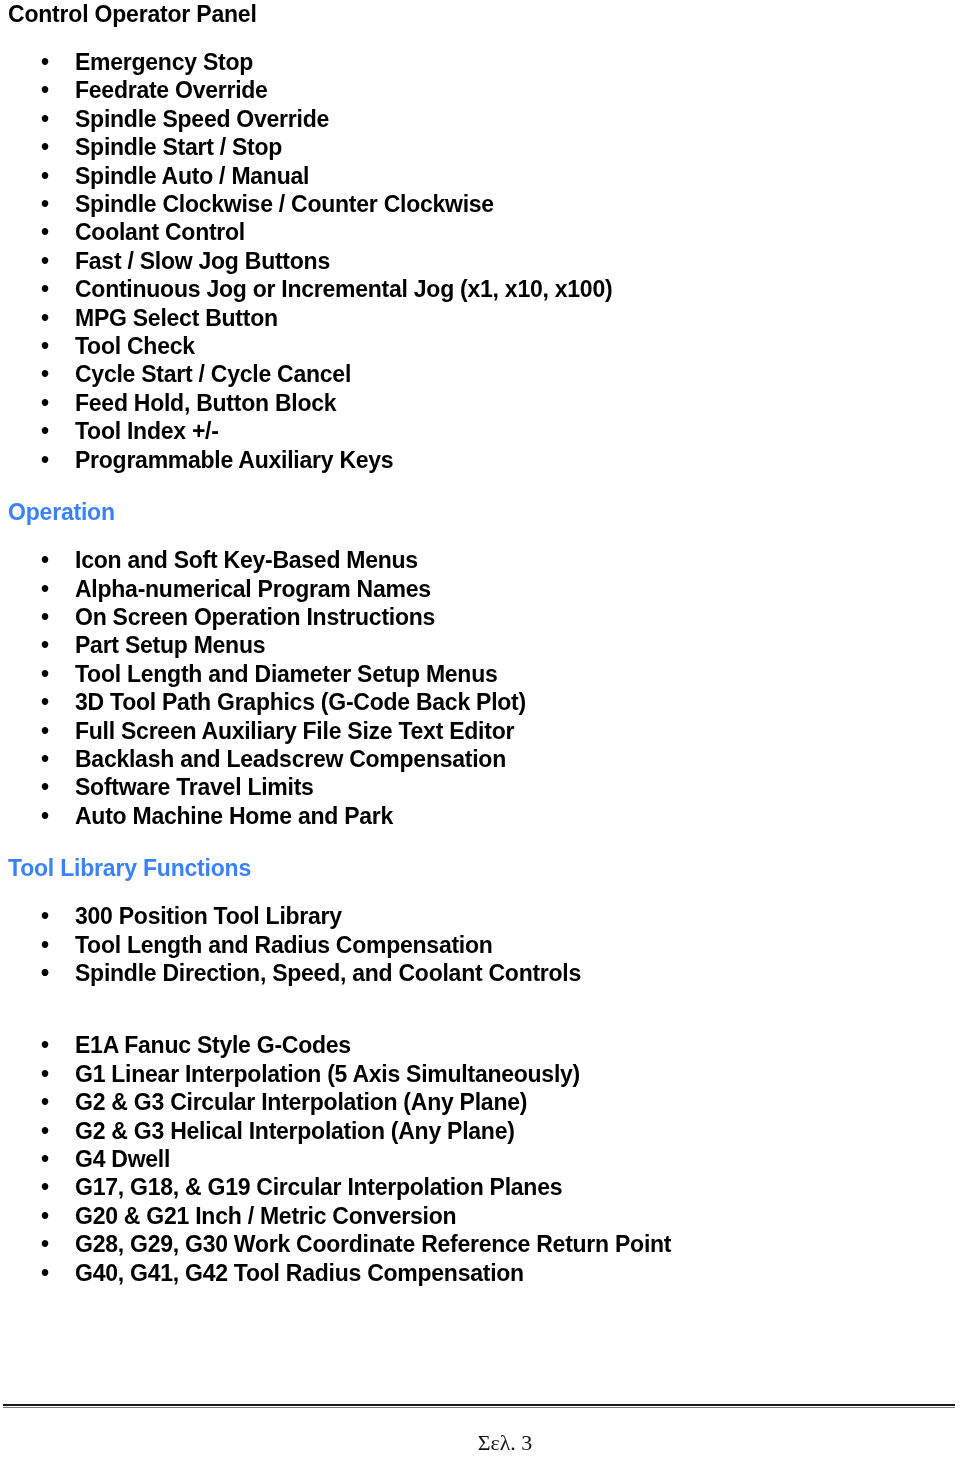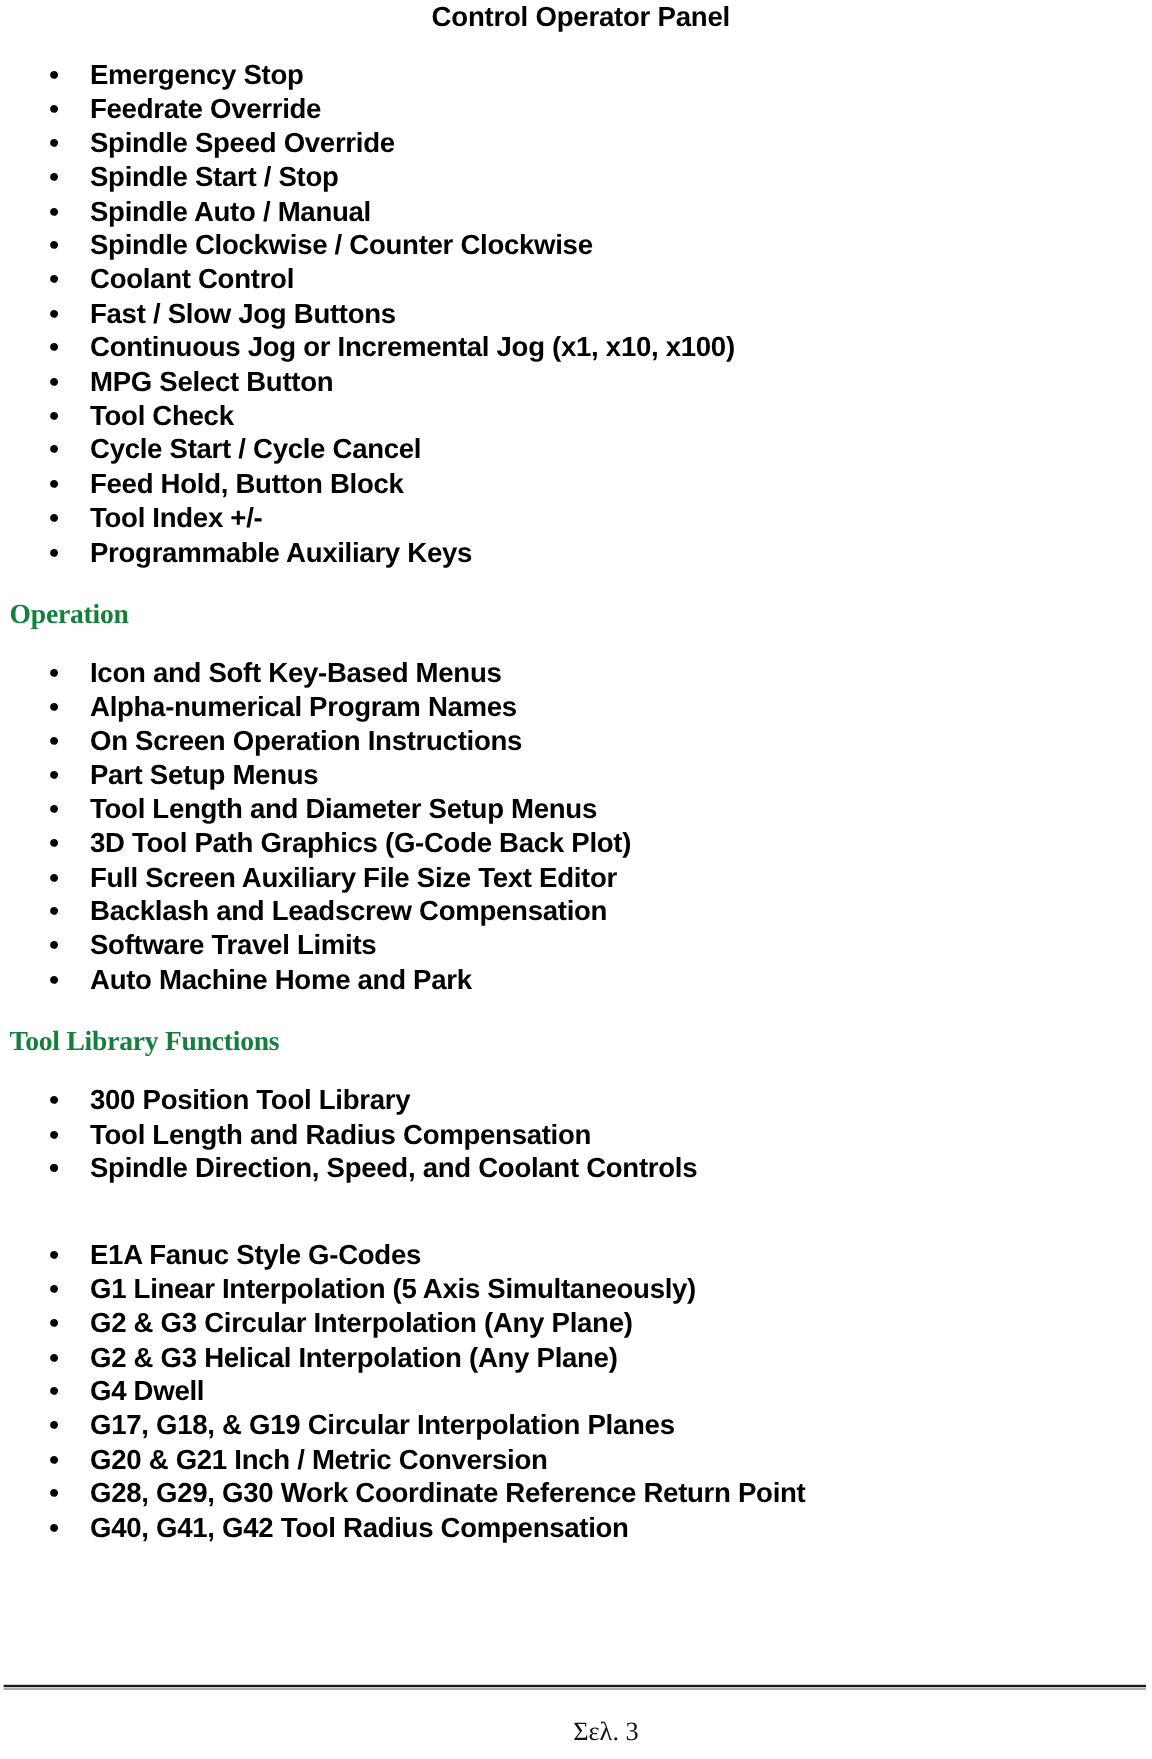--- a/index.html
+++ b/index.html
@@ -30,36 +30,34 @@
     top: 0;
     width: 960px;
   }
 
   
   .section-heading {
     font-size: 23px;
     font-weight: bold;
     line-height: 28px;
     letter-spacing: -0.2px;
-    color: #15803d;
+    color: #3b82f6;
     margin: 0;
     padding-left: 8px;
     white-space: nowrap;
-    font-family: Liberation Serif, serif;
   }
 
   .doc-title {
     font-size: 23px;
     font-weight: bold;
     line-height: 28px;
     letter-spacing: -0.2px;
     margin: 0;
     padding-left: 8px;
     white-space: nowrap;
-    text-align: center;
   }
 
   
   ul.bullets {
     list-style: none;
     margin: 0;
     padding: 0;
   }
   ul.bullets li {
     position: relative;

